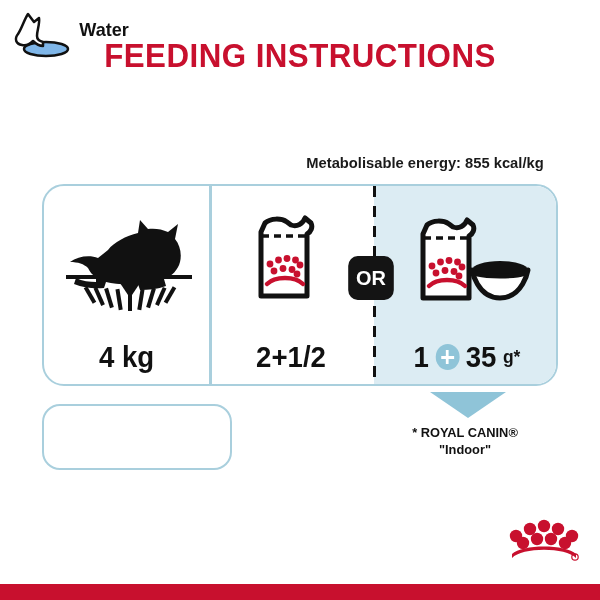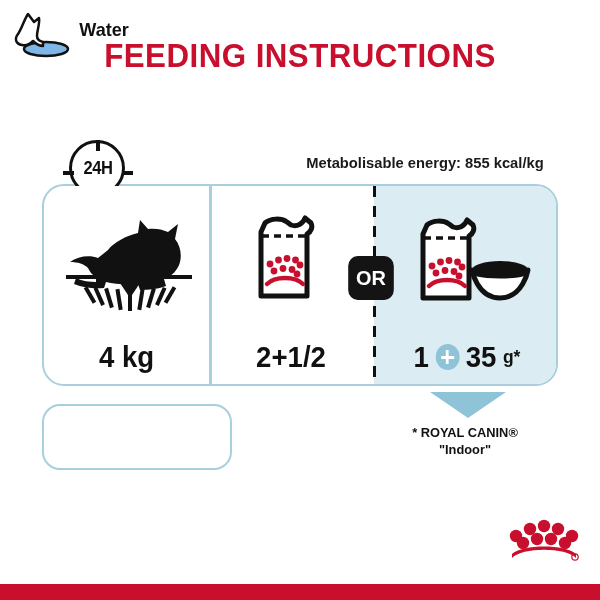--- a/index.html
+++ b/index.html
@@ -151,27 +151,20 @@
 </style>
 </head>
 <body>
 
 <div id="page">
 
   <div class="title">FEEDING INSTRUCTIONS</div>
 
   <div class="energy">Metabolisable energy: 855 kcal/kg</div>
 
-  <div class="badge24">
-    <div class="ring"></div>
-    <div class="tick t-top"></div>
-    <div class="tick t-left"></div>
-    <div class="tick t-right"></div>
-    <div class="lbl">24H</div>
-  </div>
 
   <div class="mainbox">
     <div class="bluepanel"></div>
     <div class="vdiv"></div>
     <div class="dashdiv"></div>
 
     <div class="cell-val c1">4 kg</div>
     <div class="cell-val c2">2+1/2</div>
 
     <div class="cell-val c3">

